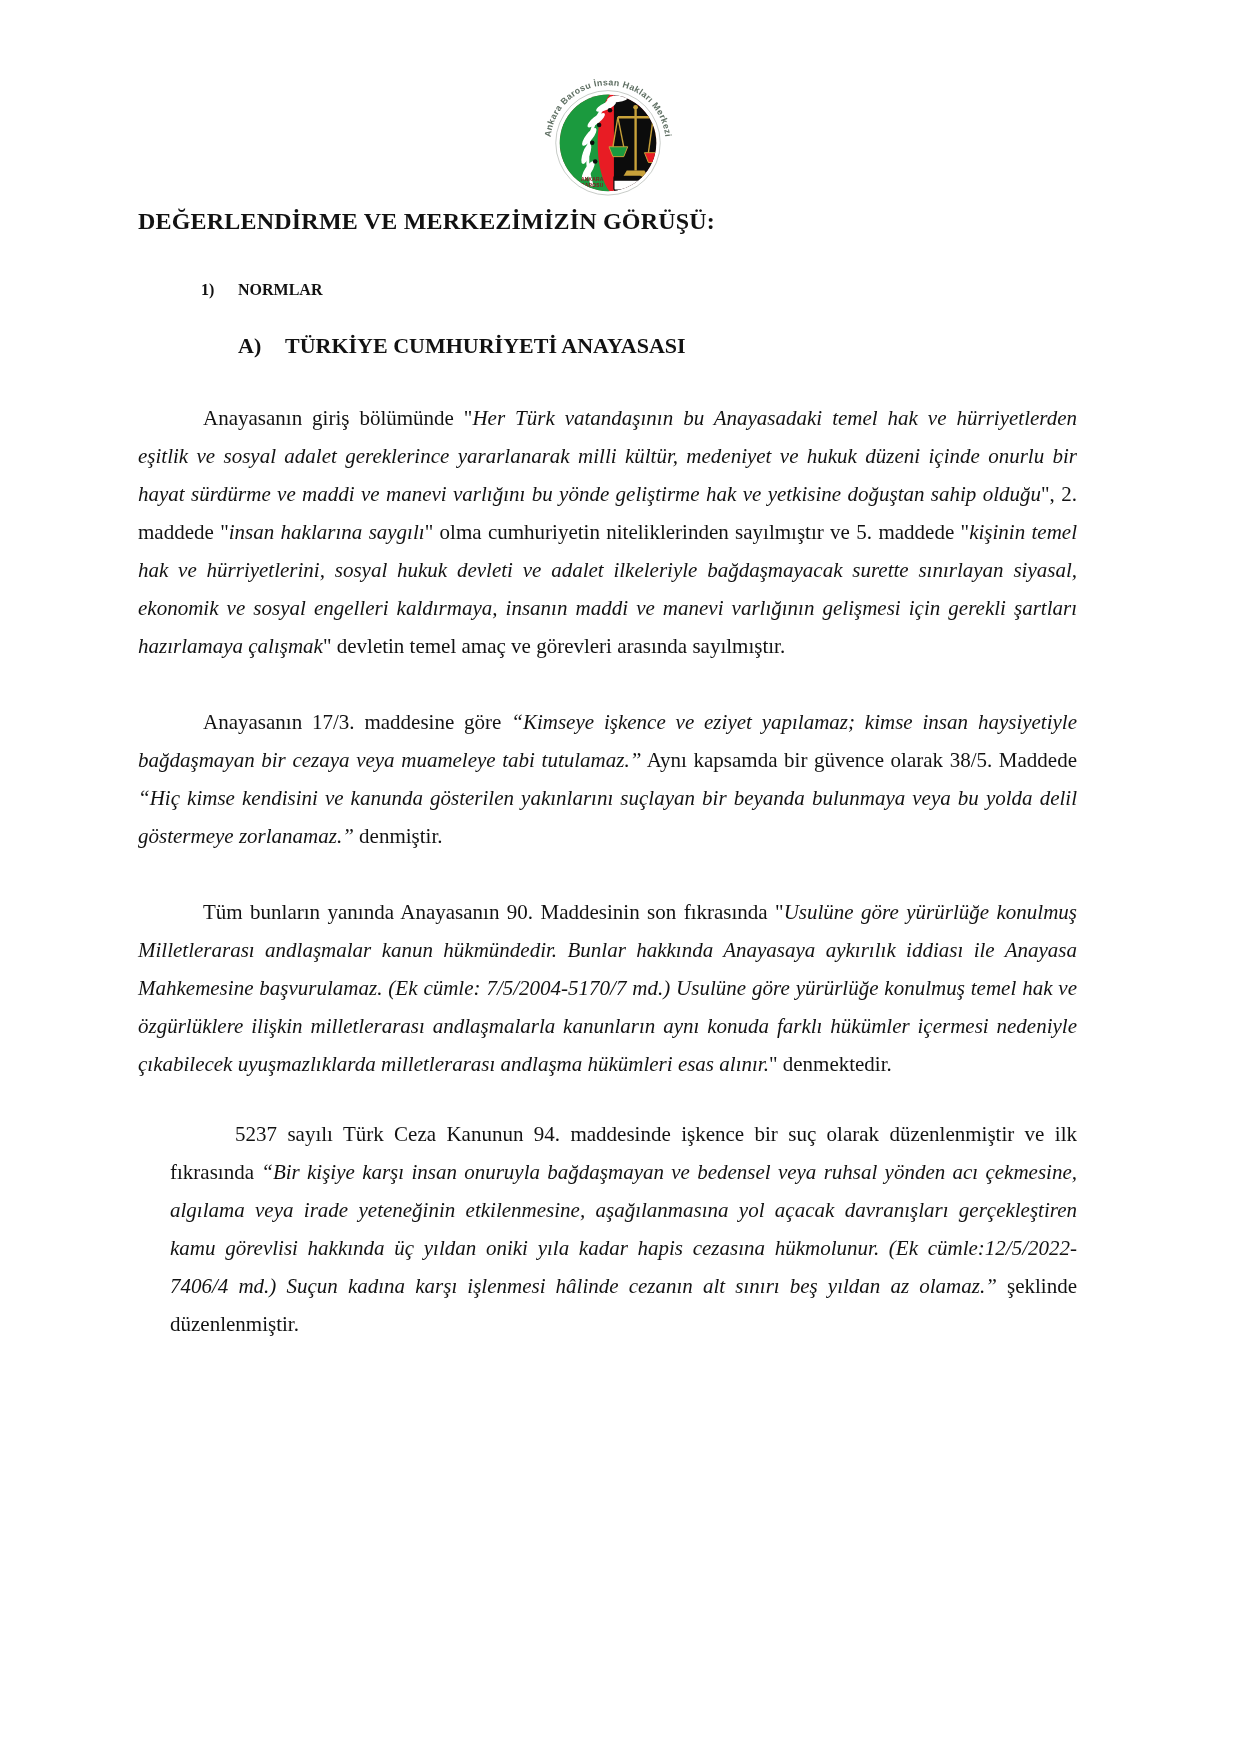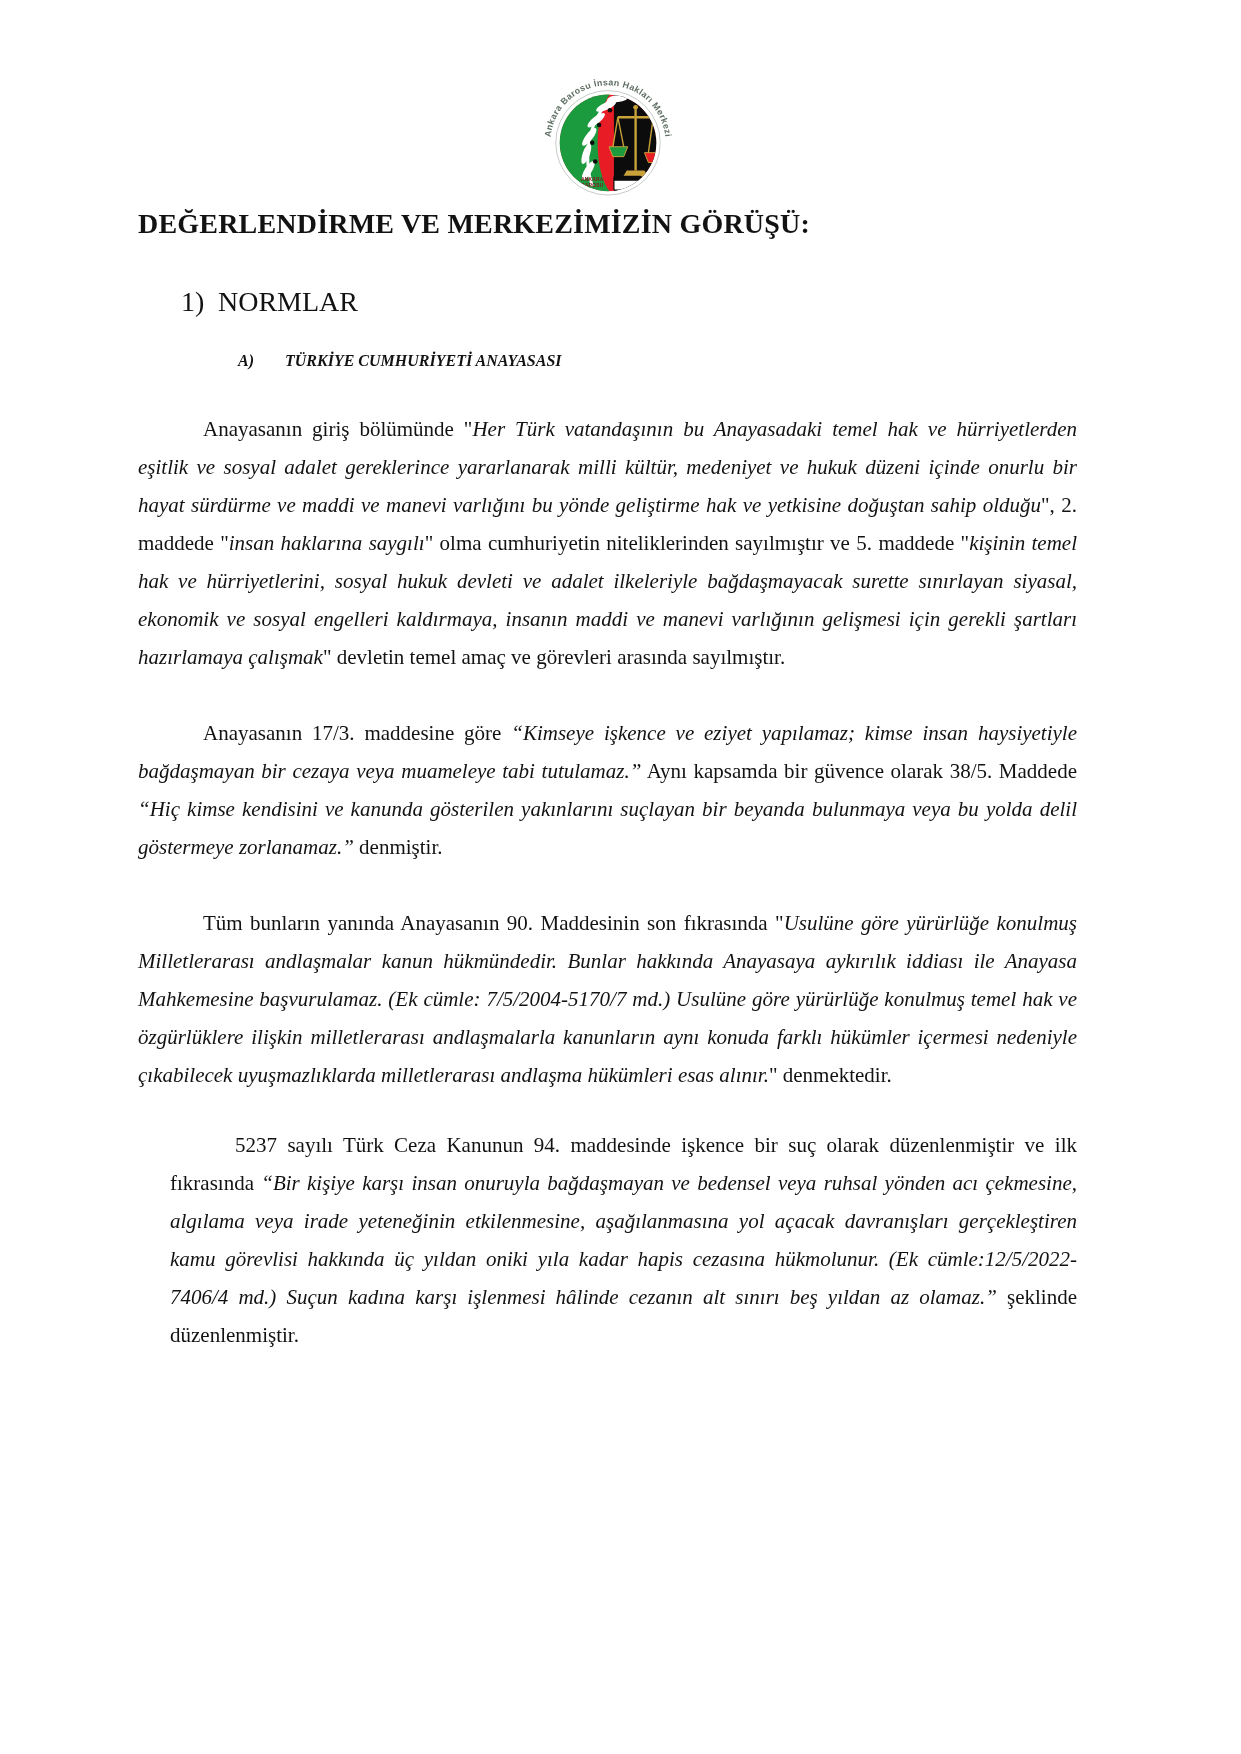--- a/index.html
+++ b/index.html
@@ -30,36 +30,35 @@
     letter-spacing: 0.4px;
   }
   .logo-bottom-text {
     font-family: "Liberation Sans", sans-serif;
     font-size: 5px;
     font-weight: bold;
     fill: #8a1420;
     letter-spacing: 0.2px;
   }
   h1.doc-heading {
-    font-size: 28px;
+    font-size: 24px;
     font-weight: bold;
     margin: 8px 0 0 0;
     letter-spacing: 0.2px;
   }
   .h-level1 {
-    margin: 46px 0 0 43px;
-    font-size: 28px;
-    font-weight: normal;
+    margin: 46px 0 0 63px;
+    font-size: 16px;
+    font-weight: bold;
   }
   .h-level1 .marker { display: inline-block; width: 37px; }
   .h-level2 {
     margin: 34px 0 0 100px;
-    font-size: 16px;
+    font-size: 22px;
     font-weight: bold;
-    font-style: italic;
   }
   .h-level2 .marker { display: inline-block; width: 47px; }
   p.body-par {
     font-size: 21px;
     line-height: 38px;
     text-align: justify;
     text-indent: 65px;
     margin: 30px 0 0 0;
   }
   p.first-par { margin-top: 40px; }

